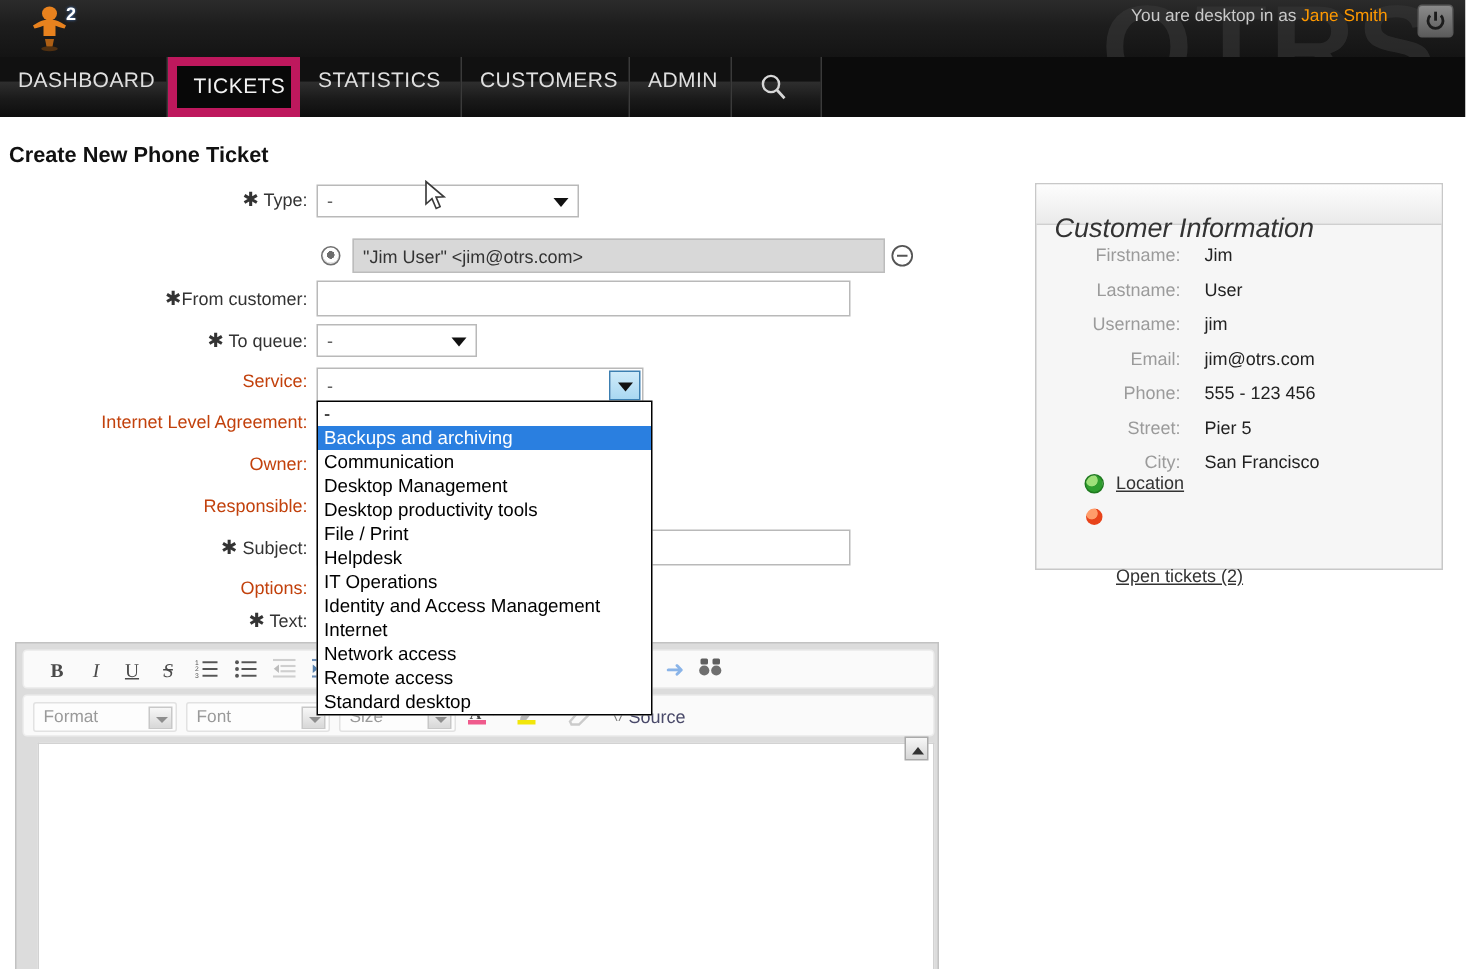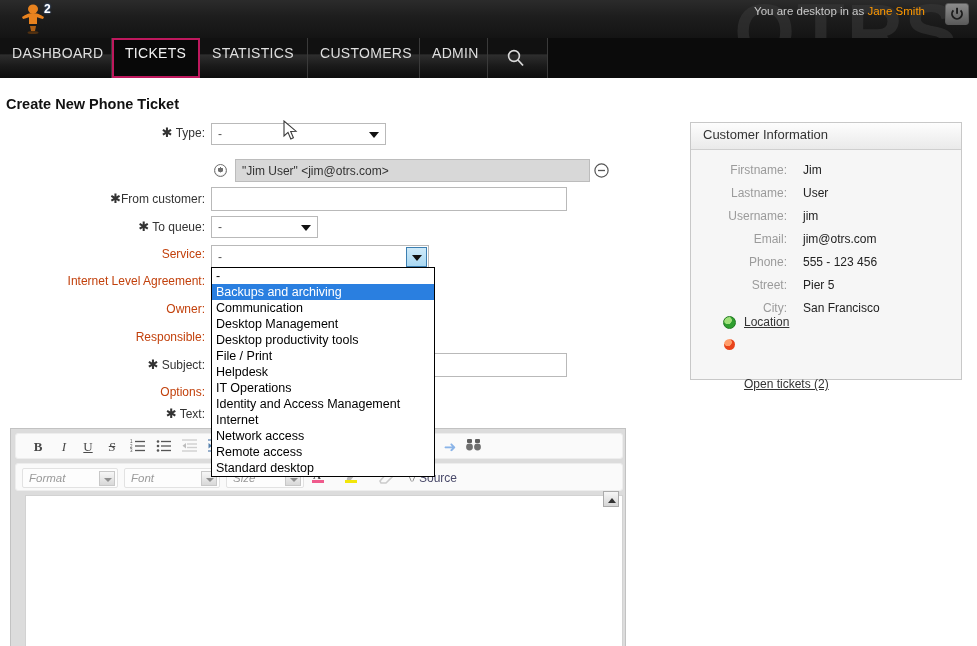--- a/index.html
+++ b/index.html
@@ -48,21 +48,21 @@
   }
   .nav-cell {
     position:relative; height:40px; border-right:1px solid #3a3a3a;
     background:linear-gradient(to bottom,#111 0%,#111 40%,#2e2e2e 42%,#1a1a1a 70%,#0d0d0d 100%);
     cursor:pointer;
   }
   .nav-cell .nav-label {
     position:absolute; left:12px; top:7px; color:#dfdfdf;
     font-size:14px; letter-spacing:.3px; white-space:nowrap;
   }
-  .nav-cell.active { border:2px solid #be185d; background:#080808; }
+  .nav-cell.active { border:6px solid #be185d; background:#080808; }
   .nav-cell.active .nav-label { left:11px; top:5px; color:#f2f2f2; }
   #nav-search { width:60px; }
   #nav-search svg { position:absolute; left:18px; top:10px; }
 
   
   #page-title {
     position:absolute; left:6px; top:96px;
     font-size:14.5px; font-weight:bold; color:#111;
   }
 
@@ -142,21 +142,21 @@
     background:#fafafa; border:1px solid #ededed; border-radius:3px;
   }
   .tbi {
     position:absolute; top:4px; width:20px; height:18px; text-align:center;
     font-size:13px; color:#4a4a4a; cursor:pointer; line-height:18px;
   }
   .combo {
     position:absolute; top:4px; height:20px; background:#fdfdfd;
     border:1px solid #e2e2e2; border-radius:2px; cursor:pointer;
   }
-  .combo .cl { position:absolute; left:6px; top:3px; font-size:11.5px; font-style:italic; color:#9a9a9a; }
+  .combo .cl { position:absolute; left:6px; top:3px; font-size:11.5px; color:#9a9a9a; }
   .combo .cb {
     position:absolute; right:2px; top:2px; width:16px; height:15px;
     background:linear-gradient(to bottom,#f7f7f7,#d8d8d8); border:1px solid #c8c8c8;
   }
   .combo .cb i {
     position:absolute; left:4px; top:6px;
     border-left:4px solid transparent; border-right:4px solid transparent;
     border-top:4px solid #8e8e8e;
   }
   #ed-body {
@@ -177,21 +177,21 @@
   
   #cinfo {
     position:absolute; left:690px; top:122px; width:272px; height:258px;
     background:#f6f6f6; border:1px solid #c8c8c8;
   }
   #cinfo-head {
     position:absolute; left:0; top:0; width:270px; height:27px;
     background:linear-gradient(to bottom,#fdfdfd,#eaeaea);
     border-bottom:1px solid #cfcfcf;
   }
-  #cinfo-head span { position:absolute; left:12px; top:4px; font-size:13px; color:#333; }
+  #cinfo-head span { position:absolute; left:12px; top:19px; font-size:18px; color:#333;font-style:italic; }
   .cr-lbl { position:absolute; width:96px; text-align:right; font-size:12px; color:#9b9b9b; }
   .cr-val { position:absolute; left:112px; font-size:12px; color:#222; }
   .clink {
     position:absolute; font-size:12px; color:#333; text-decoration:underline; cursor:pointer;
   }
   #globe-icon {
     position:absolute; left:723px; top:316px; width:13px; height:13px; border-radius:50%;
     background:radial-gradient(circle at 35% 30%, #9fe07a 0 35%, #2f9e2f 40% 100%);
     border:1px solid #1f7a1f;
   }

